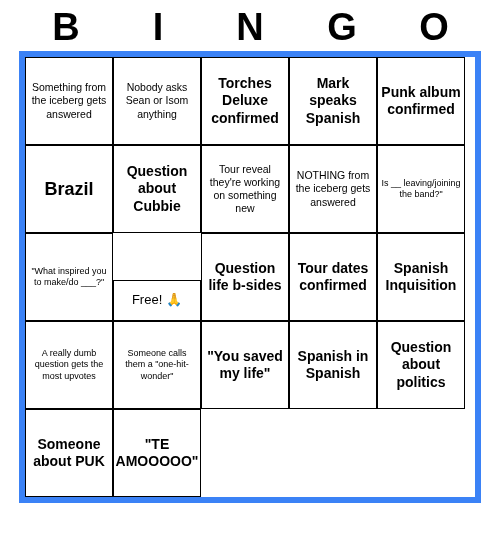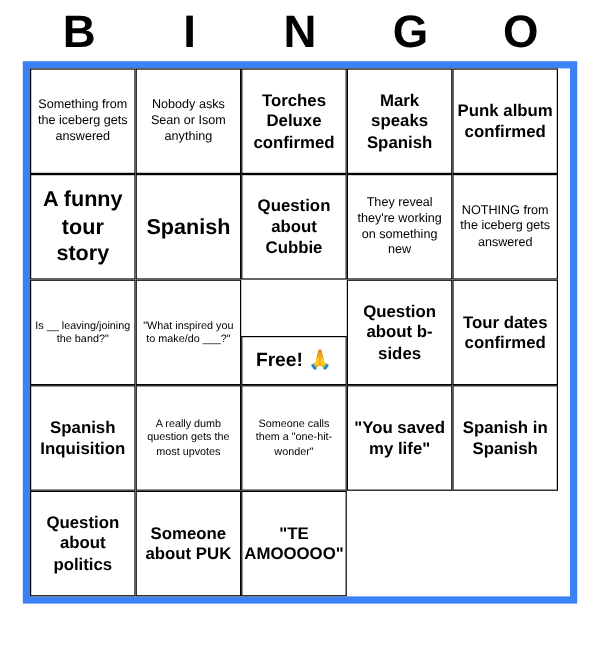--- a/index.html
+++ b/index.html
@@ -39,22 +39,22 @@
       align-items: center;
       justify-content: center;
       text-align: center;
       font-size: 10.5px;
       padding: 3px;
       background: #fff;
       line-height: 1.25;
       color: #000;
     }
     .cell.free {
-      font-size: 16px;
-      font-weight: bold;
+      font-size: 13px;
+      font-weight: normal;
       margin-top: 47px;
     }
     .cell.large-text {
       font-size: 14px;
       font-weight: bold;
     }
     .cell.xlarge-text {
       font-size: 18px;
       font-weight: bold;
     }
@@ -68,29 +68,28 @@
     <span class="bingo-letter">N</span>
     <span class="bingo-letter">G</span>
     <span class="bingo-letter">O</span>
   </div>
 <div id="bingo-grid">
 <div class="cell">Something from the iceberg gets answered</div>
     <div class="cell">Nobody asks Sean or Isom anything</div>
     <div class="cell large-text">Torches Deluxe confirmed</div>
     <div class="cell large-text">Mark speaks Spanish</div>
     <div class="cell large-text">Punk album confirmed</div>
-    <div class="cell xlarge-text">A funny tour story</div>
-    <div class="cell xlarge-text">Spanish</div>
+    <div class="cell xlarge-text">Brazil</div>
     <div class="cell large-text">Question about Cubbie</div>
-    <div class="cell">They reveal they're working on something new</div>
+    <div class="cell">Tour reveal they're working on something new</div>
     <div class="cell">NOTHING from the iceberg gets answered</div>
     <div class="cell" style="font-size: 9px;">Is __ leaving/joining the band?"</div>
     <div class="cell" style="font-size: 9px;">"What inspired you to make/do ___?"</div>
     <div class="cell free">Free! 🙏</div>
-    <div class="cell large-text">Question about b-sides</div>
+    <div class="cell large-text">Question life b-sides</div>
     <div class="cell large-text">Tour dates confirmed</div>
     <div class="cell large-text">Spanish Inquisition</div>
     <div class="cell" style="font-size: 9px;">A really dumb question gets the most upvotes</div>
     <div class="cell" style="font-size: 9px;">Someone calls them a "one-hit-wonder"</div>
     <div class="cell large-text">"You saved my life"</div>
     <div class="cell large-text">Spanish in Spanish</div>
     <div class="cell large-text">Question about politics</div>
     <div class="cell large-text">Someone about PUK</div>
     <div class="cell large-text">"TE AMOOOOO"</div>
   </div>

